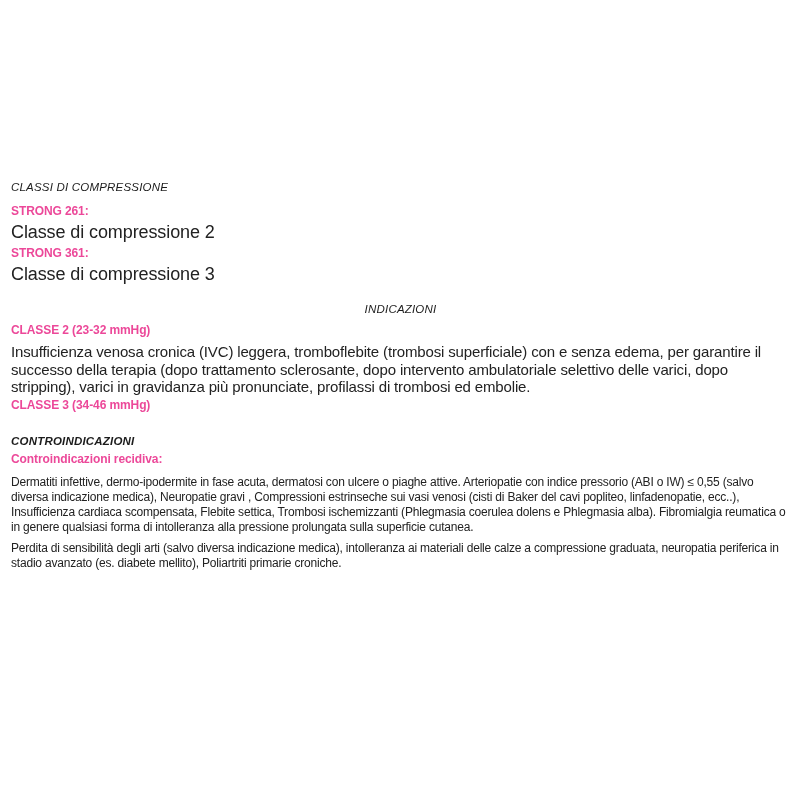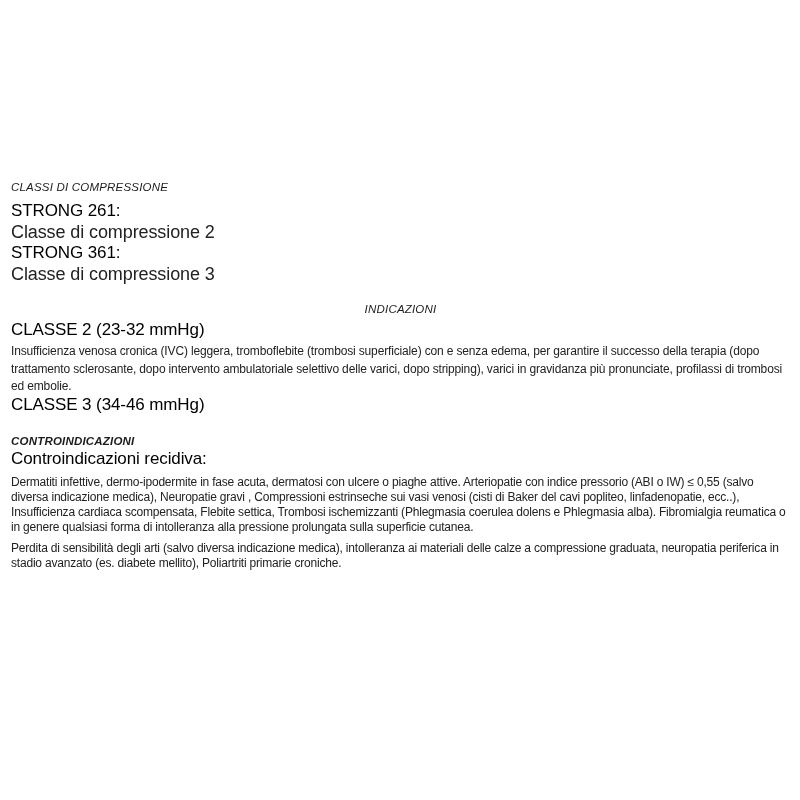--- a/index.html
+++ b/index.html
@@ -26,36 +26,36 @@
   .sec-heading {
     font-style: italic;
     font-size: 11.5px;
     line-height: 14px;
     font-weight: 400;
     color: #1c1c1c;
     letter-spacing: 0.2px;
   }
   
   .sub-heading {
-    font-weight: 400;
-    font-size: 17px;
+    font-weight: 700;
+    font-size: 12px;
     line-height: 14px;
-    color: #000000;
+    color: #ec4899;
     letter-spacing: -0.1px;
   }
   
   .line-text {
     font-size: 18px;
     line-height: 14px;
     color: #222222;
     letter-spacing: -0.1px;
   }
   
   .para-sm {
-    font-size: 12px;
+    font-size: 15px;
     line-height: 17.5px;
     letter-spacing: -0.15px;
     color: #222222;
     max-width: 782px;
   }
   
   .para {
     font-size: 12px;
     line-height: 15px;
     letter-spacing: -0.2px;

